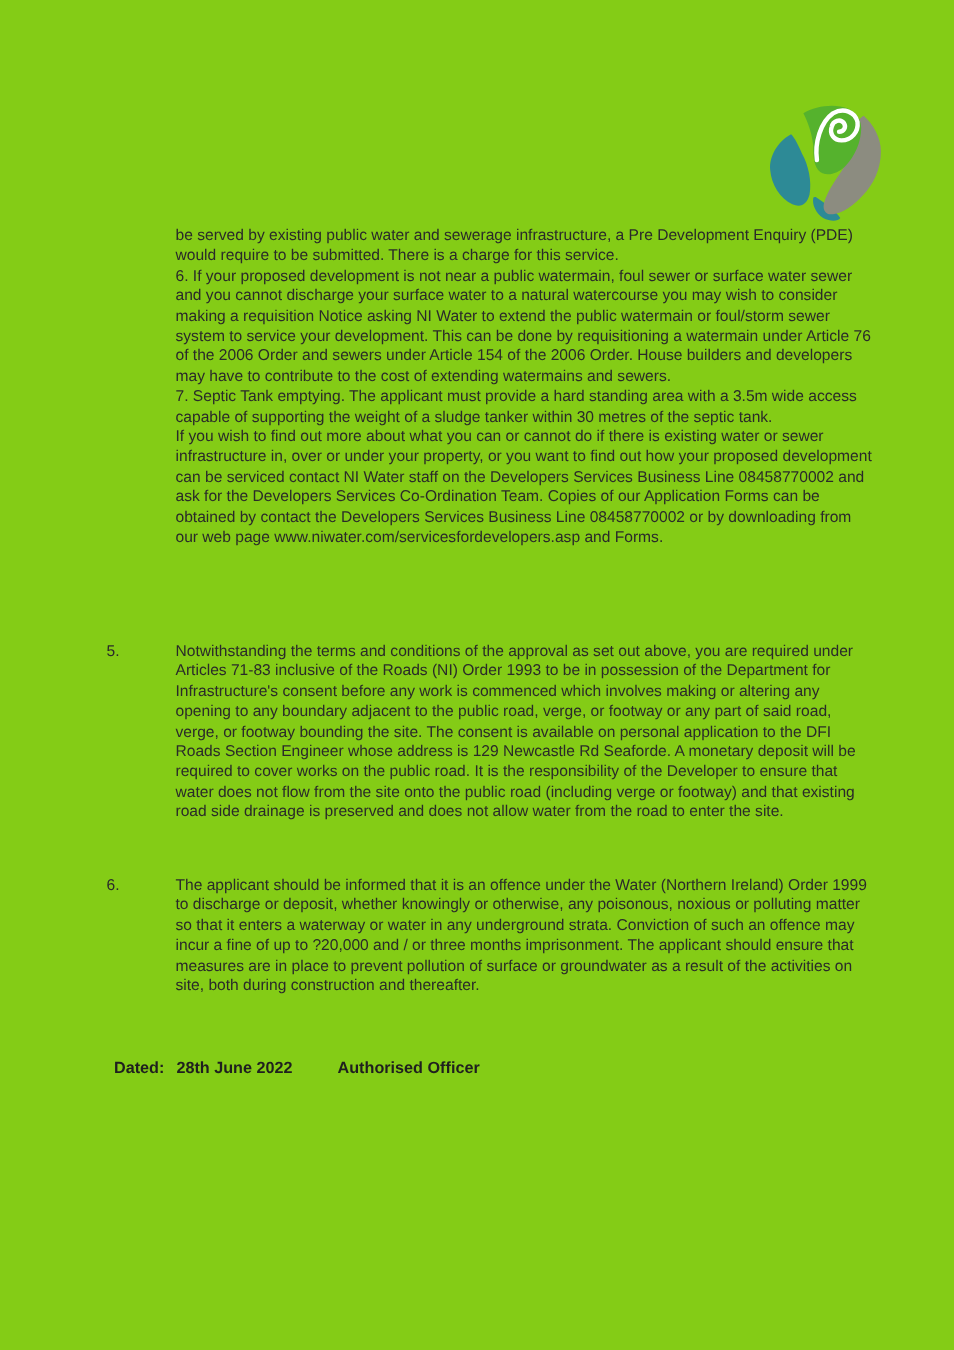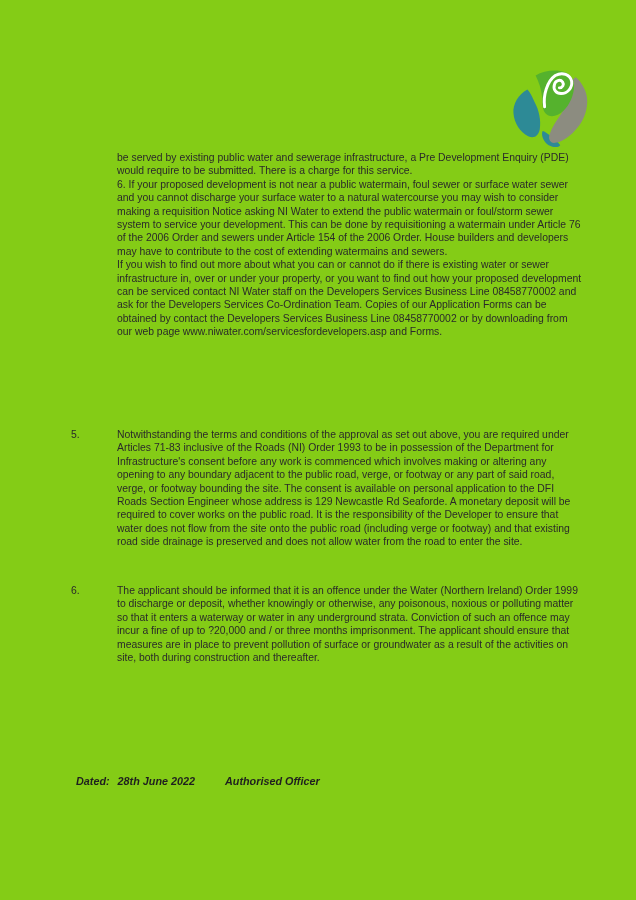--- a/index.html
+++ b/index.html
@@ -51,27 +51,26 @@
     color: #2a2a2a;
   }
   .numbered-item .itext {
     width: 467px;
   }
   #item5 { top: 428px; }
   #item6 { top: 584px; }
   .dated-line {
     position: absolute;
     left: 76px;
-    top: 774px;
+    top: 705px;
     font-size: 10.8px;
     font-weight: bold;
     color: #1f1f1f;
     line-height: 14px;
     white-space: nowrap;
-    font-style: italic;
   }
   .dated-line .dated-value { margin-left: 8px; }
   .dated-line .officer { margin-left: 30px; }
 </style>
 </head>
 <body>
 
 <div class="page">
 
   <div class="logo">
@@ -85,20 +84,21 @@
 
       <path d="M30,8 C40,2 55,0 66,4 C73,7 77,13 77,20 C77,31 72,43 64,51 C57,58 47,60 42,54 C38,49 38,41 38,34 C37,25 34,16 30,8 Z" fill="#55b22d"></path>
 
       <path d="M41,46 C39,32 44,15 54,8 C63,3 72,7 74,15 C75,23 69,30 61,30 C55,30 51,25 53,19 C54,14 60,12 63,16 C65,19 63,23 59,23" fill="none" stroke="#ffffff" stroke-width="3.6" stroke-linecap="round"></path>
     </svg>
   </div>
 
   <div class="notes body-text">
     <p>be served by existing public water and sewerage infrastructure, a Pre Development Enquiry (PDE) would require to be submitted. There is a charge for this service.</p>
     <p>6. If your proposed development is not near a public watermain, foul sewer or surface water sewer and you cannot discharge your surface water to a natural watercourse you may wish to consider making a requisition Notice asking NI Water to extend the public watermain or foul/storm sewer system to service your development. This can be done by requisitioning a watermain under Article 76 of the 2006 Order and sewers under Article 154 of the 2006 Order. House builders and developers may have to contribute to the cost of extending watermains and sewers.</p>
+    <p>7. Septic Tank emptying. The applicant must provide a hard standing area with a 3.5m wide access capable of supporting the weight of a sludge tanker within 30 metres of the septic tank.</p>
     <p>If you wish to find out more about what you can or cannot do if there is existing water or sewer infrastructure in, over or under your property, or you want to find out how your proposed development can be serviced contact NI Water staff on the Developers Services Business Line 08458770002 and ask for the Developers Services Co-Ordination Team. Copies of our Application Forms can be obtained by contact the Developers Services Business Line 08458770002 or by downloading from our web page www.niwater.com/servicesfordevelopers.asp and Forms.</p>
   </div>
 
   <div class="numbered-item body-text" id="item5">
     <span class="num">5.</span>
     <p class="itext">Notwithstanding the terms and conditions of the approval as set out above, you are required under Articles 71-83 inclusive of the Roads (NI) Order 1993 to be in possession of the Department for Infrastructure's consent before any work is commenced which involves making or altering any opening to any boundary adjacent to the public road, verge, or footway or any part of said road, verge, or footway bounding the site. The consent is available on personal application to the DFI Roads Section Engineer whose address is 129 Newcastle Rd Seaforde. A monetary deposit will be required to cover works on the public road. It is the responsibility of the Developer to ensure that water does not flow from the site onto the public road (including verge or footway) and that existing road side drainage is preserved and does not allow water from the road to enter the site.</p>
   </div>
 
   <div class="numbered-item body-text" id="item6">
     <span class="num">6.</span>

